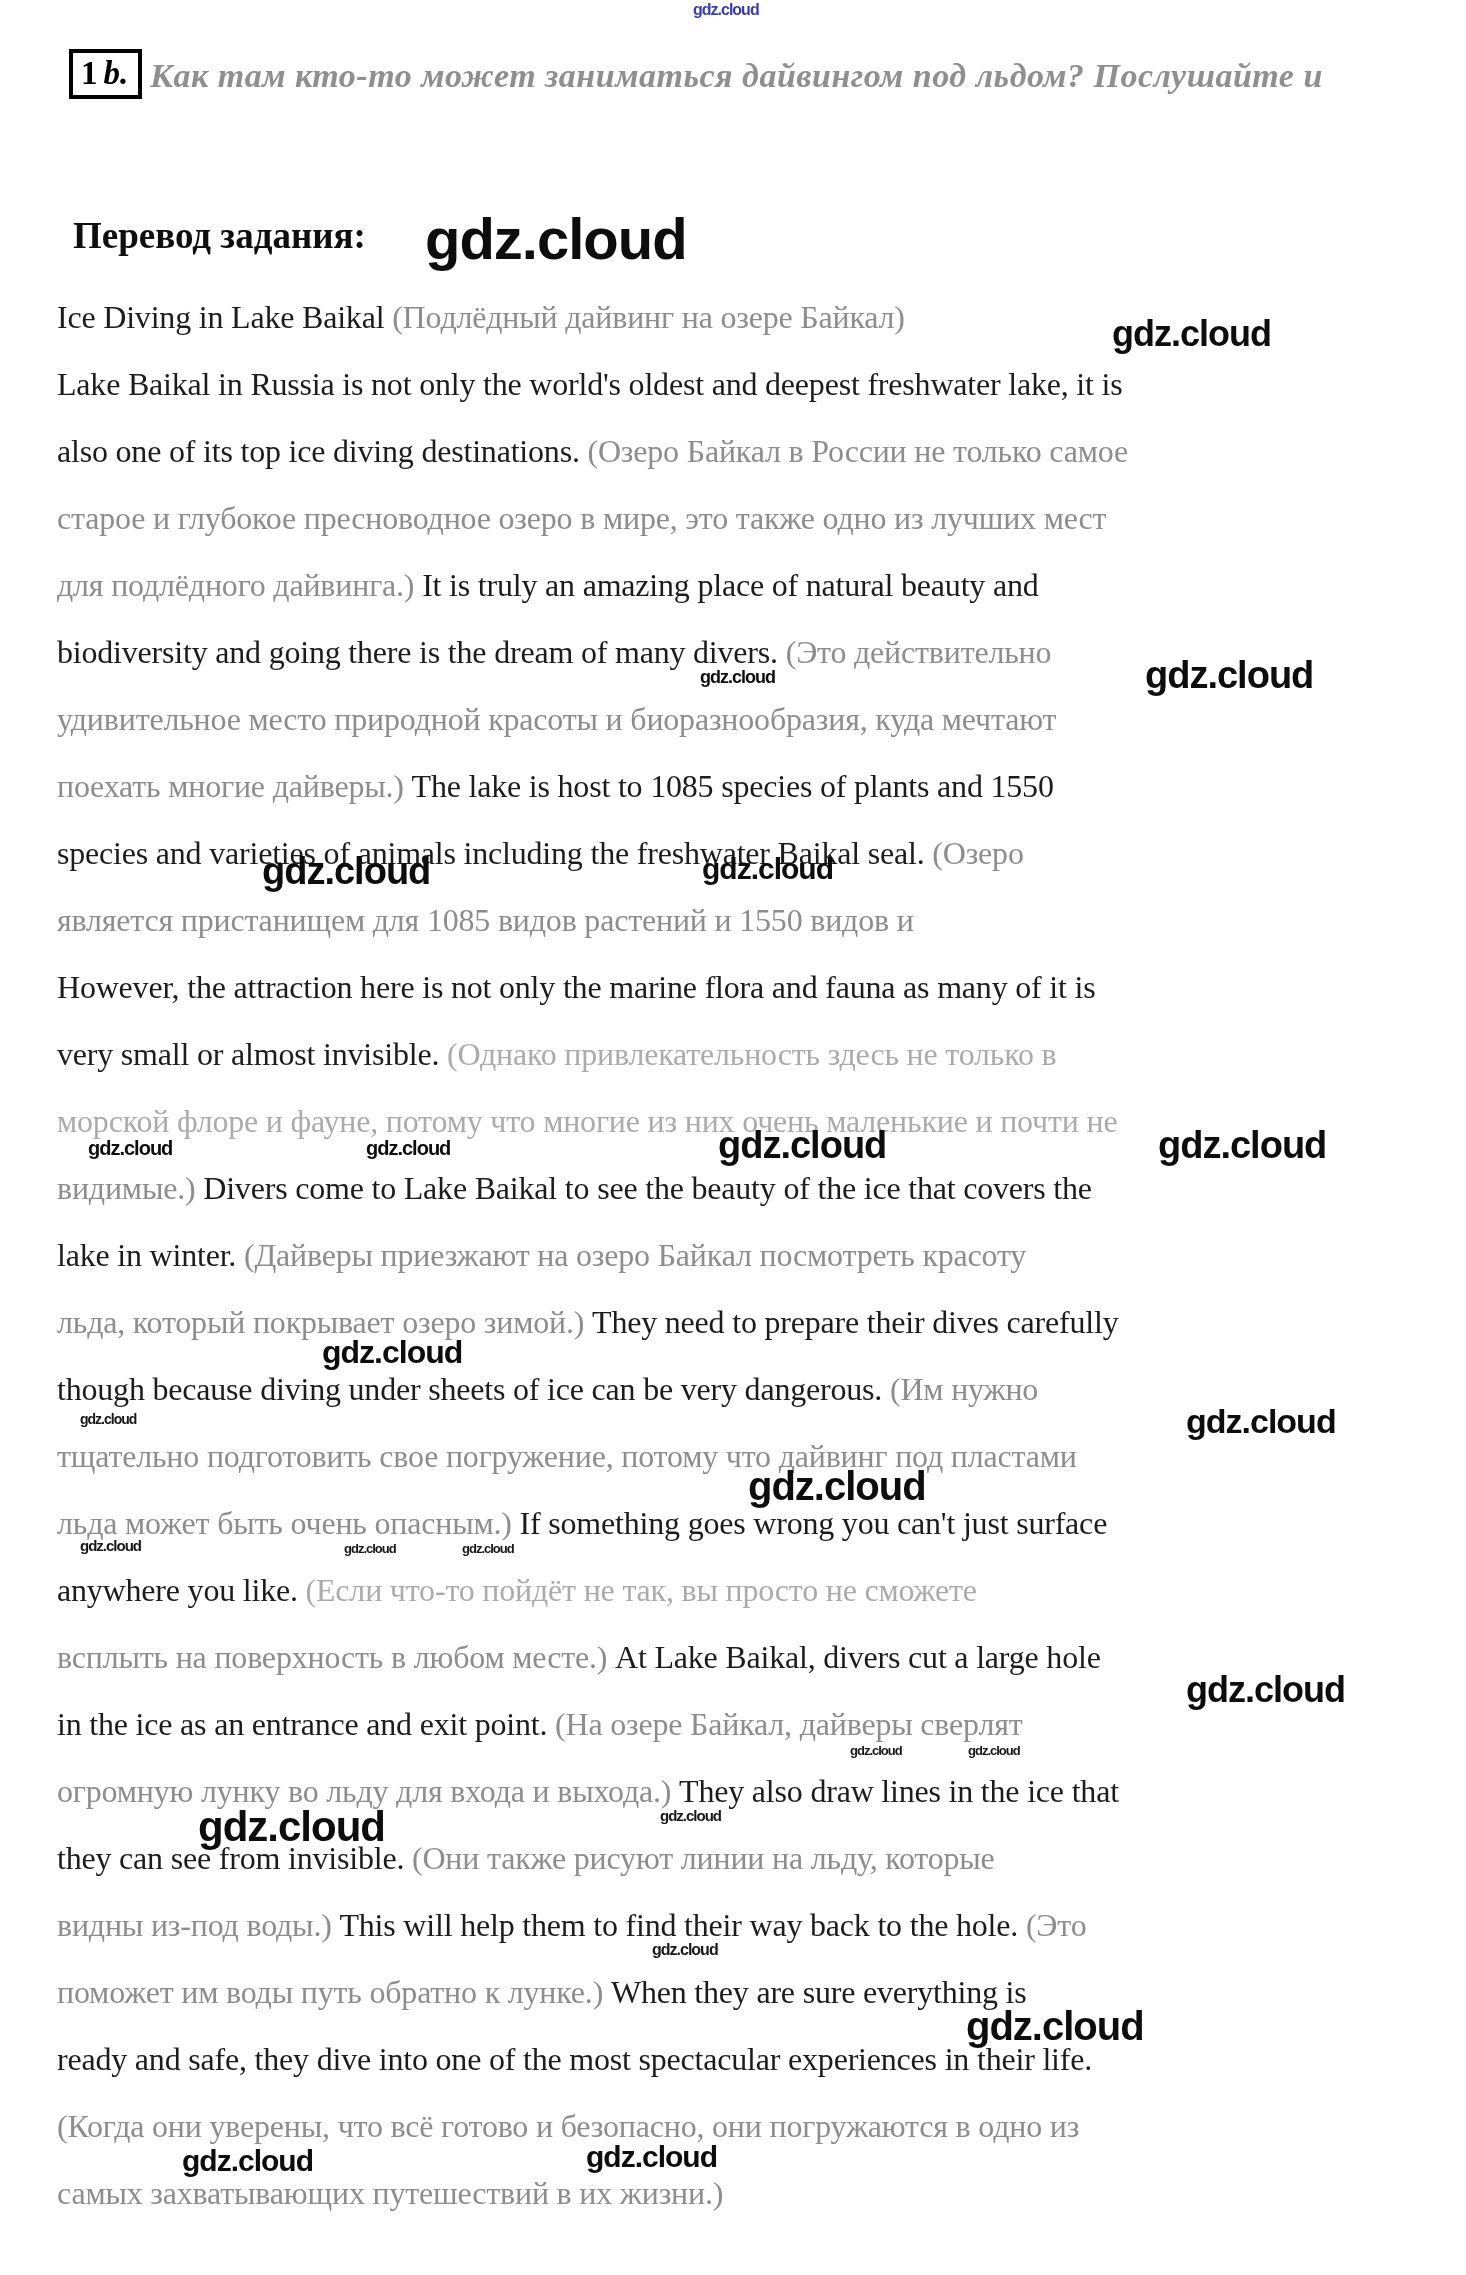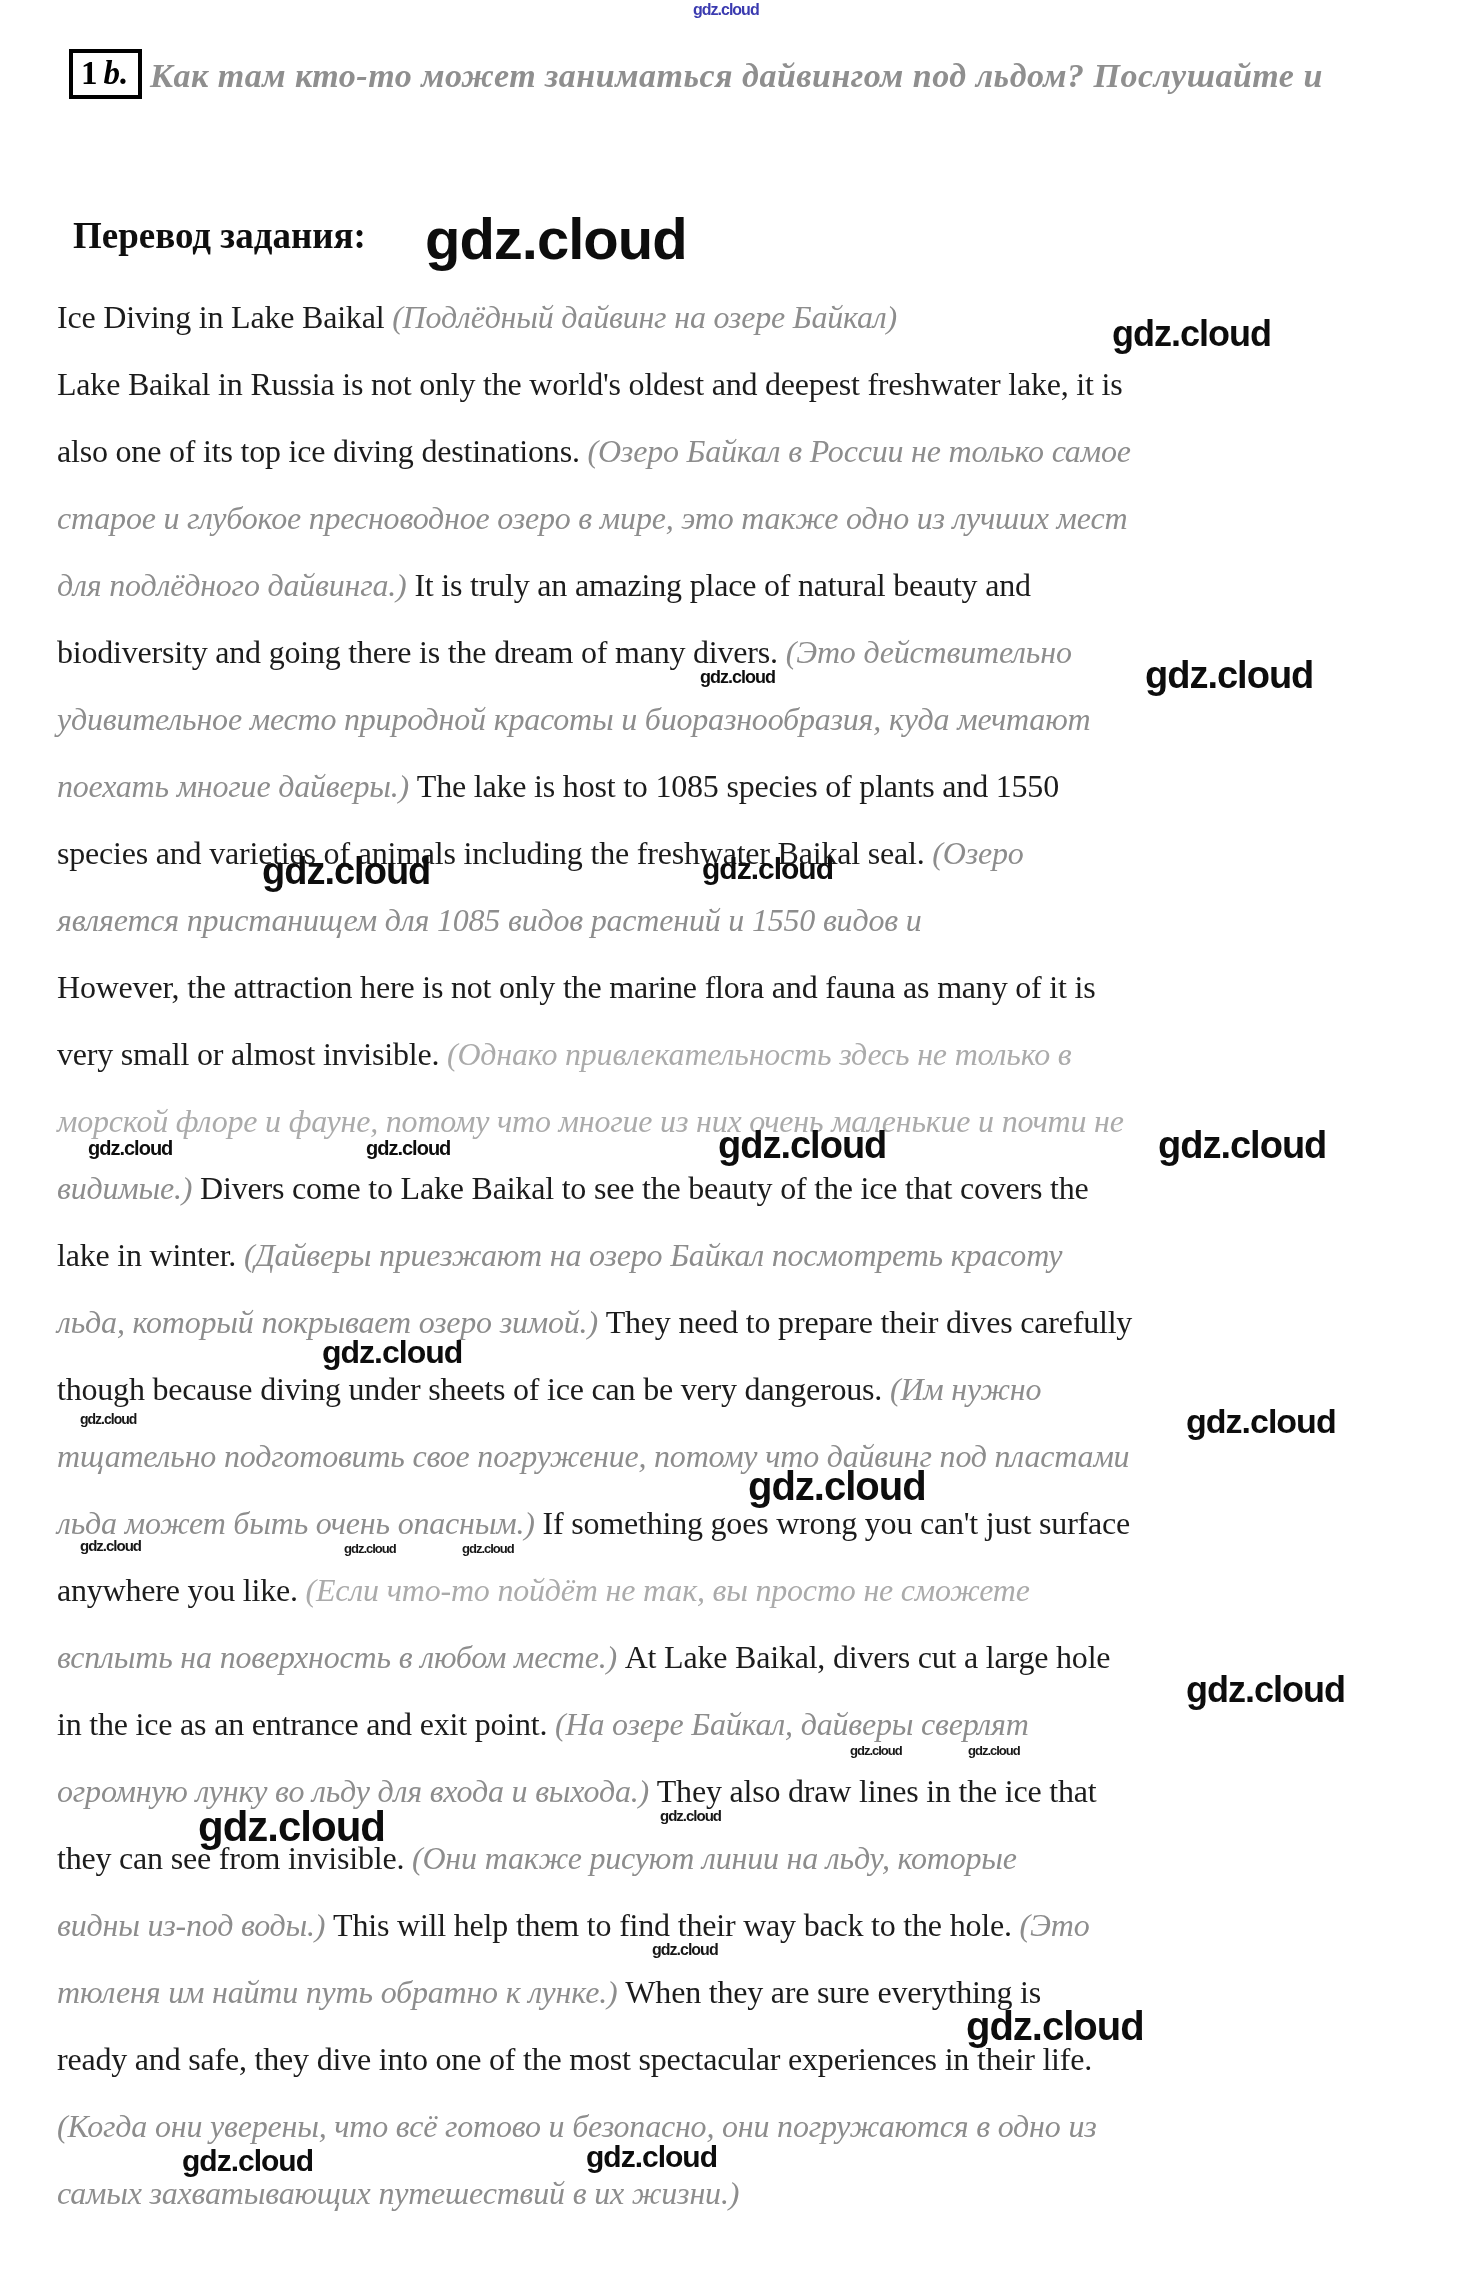--- a/index.html
+++ b/index.html
@@ -33,21 +33,21 @@
     font-size:37px;font-weight:bold;color:#0f0f0f;
   }
   .body{
     position:absolute;left:57px;top:284px;width:1400px;
   }
   .line{
     height:67px;line-height:67px;
     font-size:32px;color:#1c1c1c;
     white-space:pre;letter-spacing:-.2px;
   }
-  .seg.ru{color:#8d8d8d;font-style:italic;margin-top:11px;}
+  .seg.ru{color:#8d8d8d;margin-top:11px;}
   .seg.ru.light{color:#ababab;}
   .wm{
     position:absolute;
     font-family:"Liberation Sans", sans-serif;
     font-weight:700;color:#0d0d0d;
     letter-spacing:-1px;line-height:1;
     white-space:nowrap;
   }
 </style>
 </head>
@@ -82,21 +82,21 @@
       <div class="line"><span class="seg ru">льда, который покрывает озеро зимой.) </span><span class="seg en">They need to prepare their dives carefully</span></div>
       <div class="line"><span class="seg en">though because diving under sheets of ice can be very dangerous. </span><span class="seg ru">(Им нужно</span></div>
       <div class="line"><span class="seg ru">тщательно подготовить свое погружение, потому что дайвинг под пластами</span></div>
       <div class="line"><span class="seg ru">льда может быть очень опасным.) </span><span class="seg en">If something goes wrong you can't just surface</span></div>
       <div class="line"><span class="seg en">anywhere you like. </span><span class="seg ru light">(Если что-то пойдёт не так, вы просто не сможете</span></div>
       <div class="line"><span class="seg ru">всплыть на поверхность в любом месте.) </span><span class="seg en">At Lake Baikal, divers cut a large hole</span></div>
       <div class="line"><span class="seg en">in the ice as an entrance and exit point. </span><span class="seg ru">(На озере Байкал, дайверы сверлят</span></div>
       <div class="line"><span class="seg ru">огромную лунку во льду для входа и выхода.) </span><span class="seg en">They also draw lines in the ice that</span></div>
       <div class="line"><span class="seg en">they can see from invisible. </span><span class="seg ru">(Они также рисуют линии на льду, которые</span></div>
       <div class="line"><span class="seg ru">видны из-под воды.) </span><span class="seg en">This will help them to find their way back to the hole. </span><span class="seg ru">(Это</span></div>
-      <div class="line"><span class="seg ru">тюленя им найти путь обратно к лунке.) </span><span class="seg en">When they are sure everything is</span></div>
+      <div class="line"><span class="seg ru">поможет им воды путь обратно к лунке.) </span><span class="seg en">When they are sure everything is</span></div>
       <div class="line"><span class="seg en">ready and safe, they dive into one of the most spectacular experiences in their life.</span></div>
       <div class="line"><span class="seg ru">(Когда они уверены, что всё готово и безопасно, они погружаются в одно из</span></div>
       <div class="line"><span class="seg ru">самых захватывающих путешествий в их жизни.)</span></div>
     </div>
 
   <div id="watermark-layer">
       <div class="wm" style="left: 693px; top: 2px; font-size: 16px; color: rgb(59, 59, 176);">gdz.cloud</div>
       <div class="wm" style="left: 425px; top: 210px; font-size: 58px; color: rgb(13, 13, 13);">gdz.cloud</div>
       <div class="wm" style="left: 1112px; top: 316px; font-size: 36px; color: rgb(13, 13, 13);">gdz.cloud</div>
       <div class="wm" style="left: 700px; top: 668px; font-size: 18px; color: rgb(13, 13, 13);">gdz.cloud</div>

